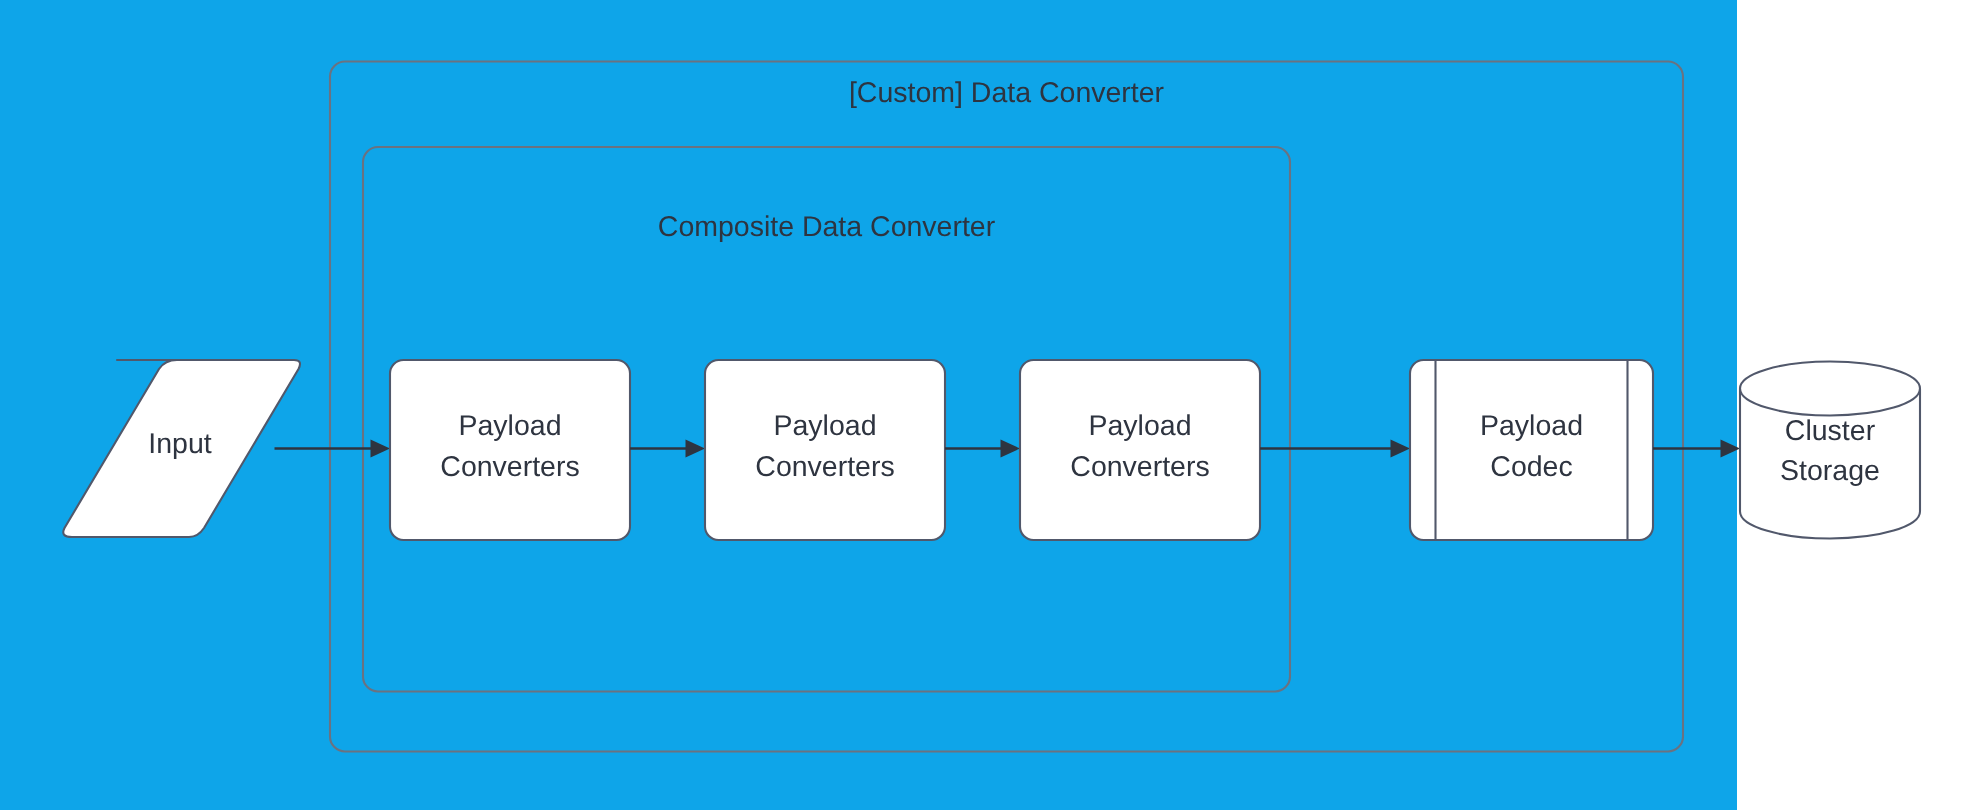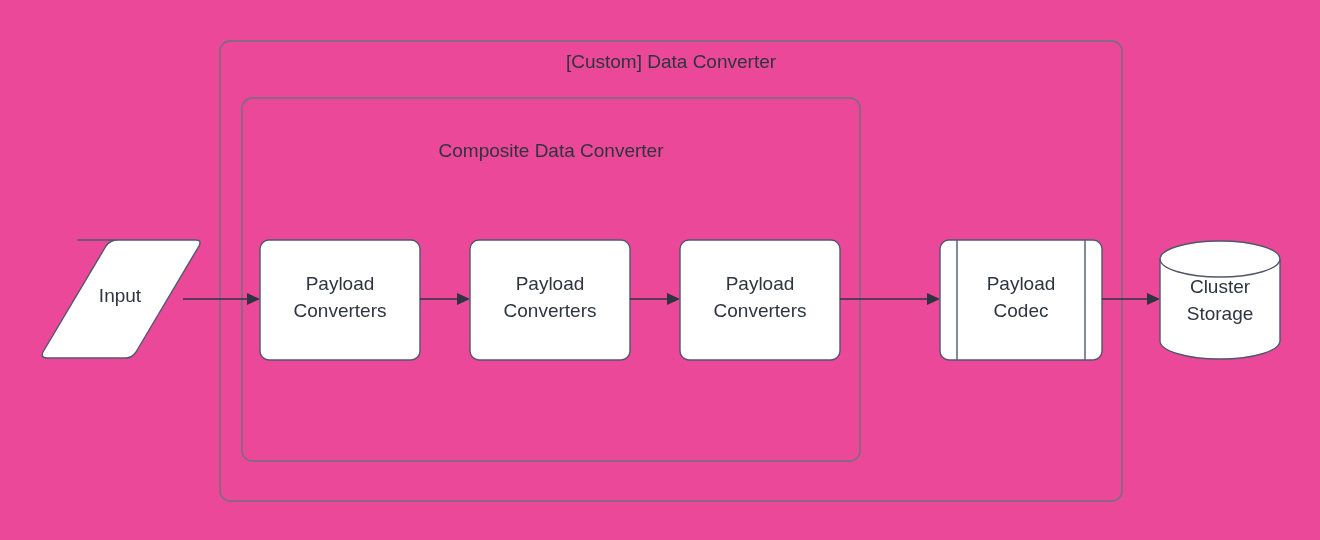--- a/index.html
+++ b/index.html
@@ -9,23 +9,23 @@
     background: #ffffff;
   }
   body {
     width: 1320px;
     height: 540px;
     font-family: "Liberation Sans", sans-serif;
     overflow: hidden;
   }
   #diagram-root {
     position: relative;
-    width: 1320px;
+    width: 1158px;
     height: 540px;
-    background: #ec4899;
+    background: #0ea5e9;
   }
   #diagram-svg {
     position: absolute;
     top: 0;
     left: 0;
     width: 1320px;
     height: 540px;
     display: block;
   }
   .shape-stroke {

